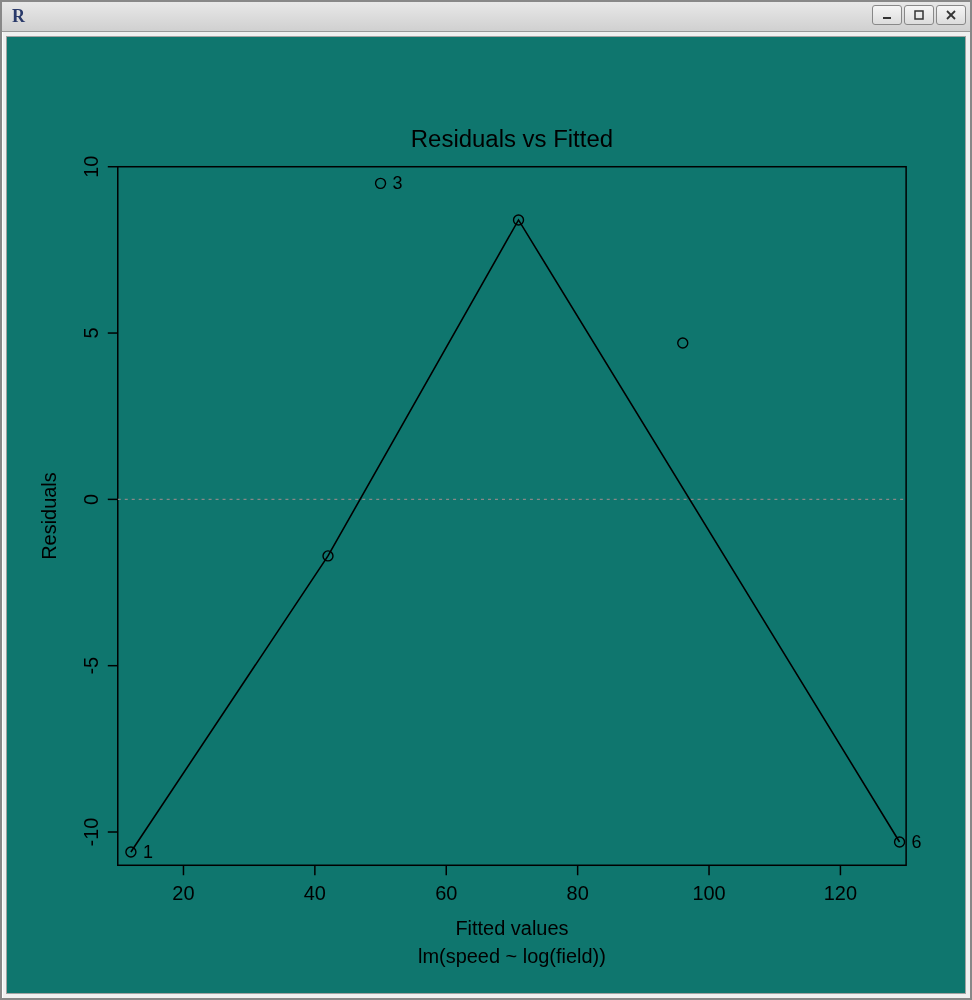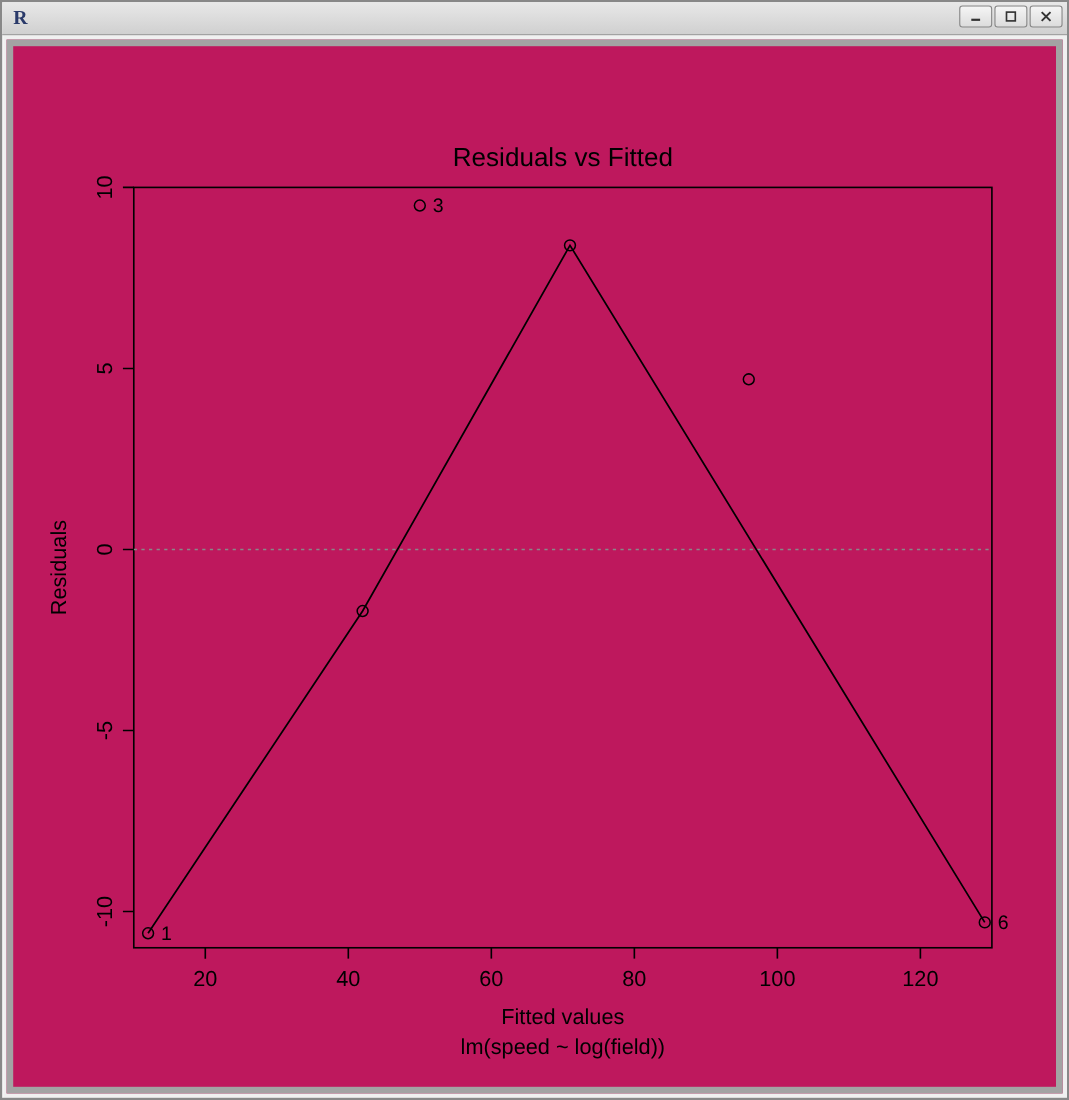--- a/index.html
+++ b/index.html
@@ -51,23 +51,23 @@
     border-radius: 3px;
     display: flex;
     align-items: center;
     justify-content: center;
     font-size: 10px;
     cursor: pointer;
   }
   .win-btn svg { width: 12px; height: 10px; }
   .content {
     flex: 1;
-    background: #be185d;
+    background: #0f766e;
     margin: 4px;
-    border: 6px solid #a3a3a3;
+    border: 1px solid #a3a3a3;
     position: relative;
     padding-left: 32px;
   }
   .chart-wrap {
     position: absolute;
     inset: 0;
   }
   svg.chart {
     width: 100%;
     height: 100%;

